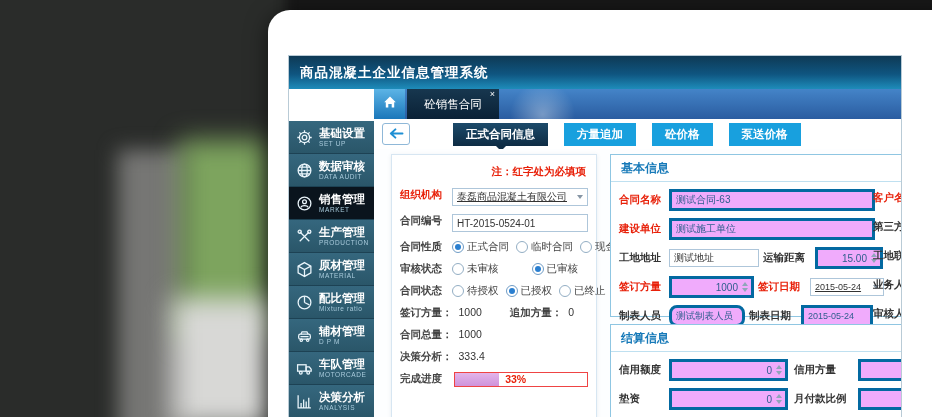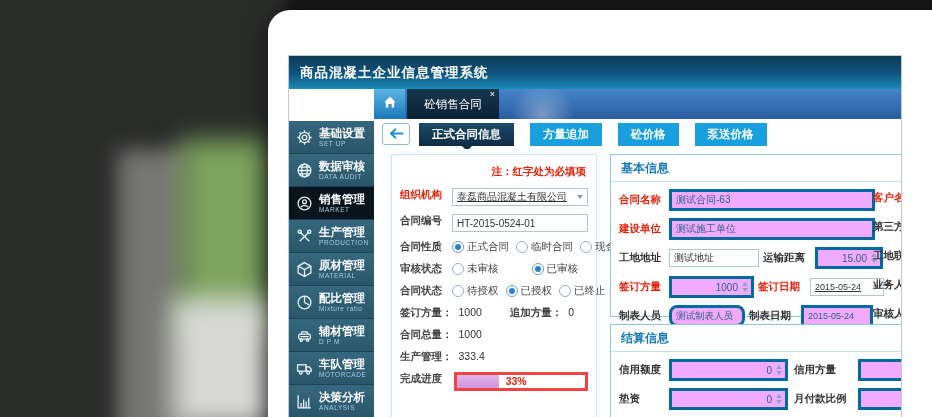--- a/index.html
+++ b/index.html
@@ -50,21 +50,21 @@
               font-size:11.5px;display:flex;align-items:center;justify-content:center;position:relative;cursor:pointer;}
   .tab-close{position:absolute;top:1px;right:4px;font-size:9px;color:#fff;line-height:1;cursor:pointer;}
 
   
   .toolbar{height:30px;flex:0 0 30px;background:#fff;display:flex;align-items:center;padding-left:8px;}
   .back-btn{width:26px;height:20px;border:1px solid #8fb8d8;border-radius:3px;background:#fff;
             display:flex;align-items:center;justify-content:center;margin-right:9px;cursor:pointer;}
   .back-btn svg{width:15px;height:11px;}
   .nav-btn{height:23px;border:none;color:#fff;font-size:11.5px;font-weight:bold;padding:0 13px;margin-right:16px;
            background:#18a0de;display:flex;align-items:center;cursor:pointer;}
-  .nav-btn.active{background:linear-gradient(180deg,#1c4a6a 0%,#0e2c44 100%);position:relative;}
+  .nav-btn.active{background:linear-gradient(180deg,#1c4a6a 0%,#0e2c44 100%);position:relative;margin-left:34px;}
   .nav-btn.active::after{content:"";position:absolute;left:50%;bottom:-5px;margin-left:-5px;
            border-left:5px solid transparent;border-right:5px solid transparent;border-top:5px solid #0e2c44;}
 
   
   .content{flex:1;position:relative;overflow:hidden;background:#fdfeff;}
 
   .panel{position:absolute;background:#fff;box-sizing:border-box;}
   .lpanel{left:17px;top:5px;width:206px;height:400px;border:1px solid #d7e6f2;box-shadow:0 1px 4px rgba(70,110,140,.12);padding:6px 8px;}
   .note{color:#e8210a;font-size:10.5px;font-weight:bold;text-align:right;margin:4px 2px 9px 0;}
 
@@ -80,21 +80,21 @@
   .radio{width:10px;height:10px;border:1px solid #93aec4;border-radius:50%;background:#fff;
          display:inline-block;position:relative;margin-right:3px;flex:0 0 auto;cursor:pointer;}
   .radio.checked{border-color:#6f9cc6;}
   .radio.checked::after{content:"";position:absolute;left:2px;top:2px;width:6px;height:6px;border-radius:50%;background:#2a7fd0;}
   .ropt{display:flex;align-items:center;margin-right:7px;white-space:nowrap;}
 
   .pair-lab{font-weight:bold;}
   .pair-val{margin-left:6px;color:#333;}
   .pair2{margin-left:28px;}
 
-  .pbar{flex:1;height:13px;border:3px solid #ef4444;background:#fff;position:relative;margin-left:2px;}
+  .pbar{flex:1;height:13px;border:1px solid #ef4444;background:#fff;position:relative;margin-left:2px;}
   .pfill{height:100%;background:linear-gradient(180deg,#e3b4ea 0%,#cf93da 100%);}
   .ptext{position:absolute;left:38%;top:0;line-height:13px;font-size:10.5px;font-weight:bold;color:#e8210a;}
 
   
   .rpanel{border:1px solid #8fc6e2;}
   .bpanel{left:236px;top:5px;width:640px;height:163px;}
   .spanel{left:236px;top:175px;width:640px;height:130px;}
   .phead{font-size:12px;font-weight:bold;color:#1679b8;padding:5px 10px 4px;border-bottom:1px solid #bfe0f0;}
   .pbody{padding:7px 8px;}
 
@@ -374,21 +374,21 @@
               <span class="pair-lab pair2">追加方量：</span>
               <span class="pair-val">0</span>
             </div>
 
             <div class="lrow">
               <span class="pair-lab">合同总量：</span>
               <span class="pair-val">1000</span>
             </div>
 
             <div class="lrow">
-              <span class="pair-lab">生产管理：</span>
+              <span class="pair-lab">决策分析：</span>
               <span class="pair-val">333.4</span>
             </div>
 
             <div class="lrow">
               <span class="lab">完成进度</span>
               <div class="pbar">
                 <div class="pfill" style="width: 33%;"></div>
                 <span class="ptext">33%</span>
               </div>
             </div>

